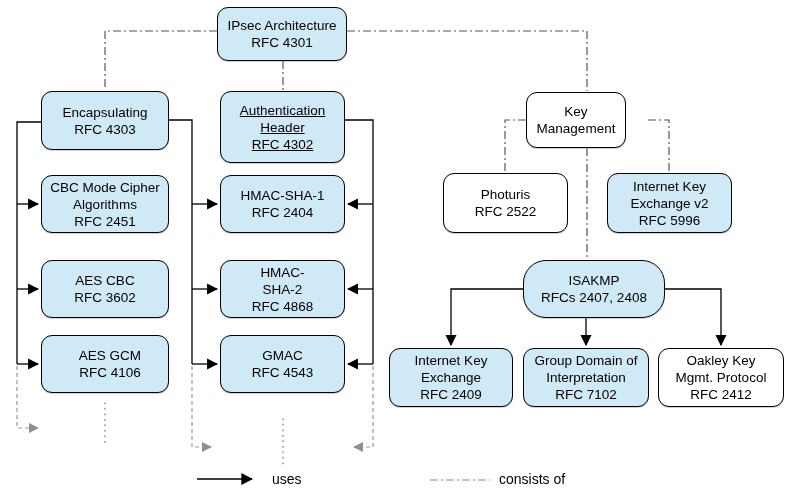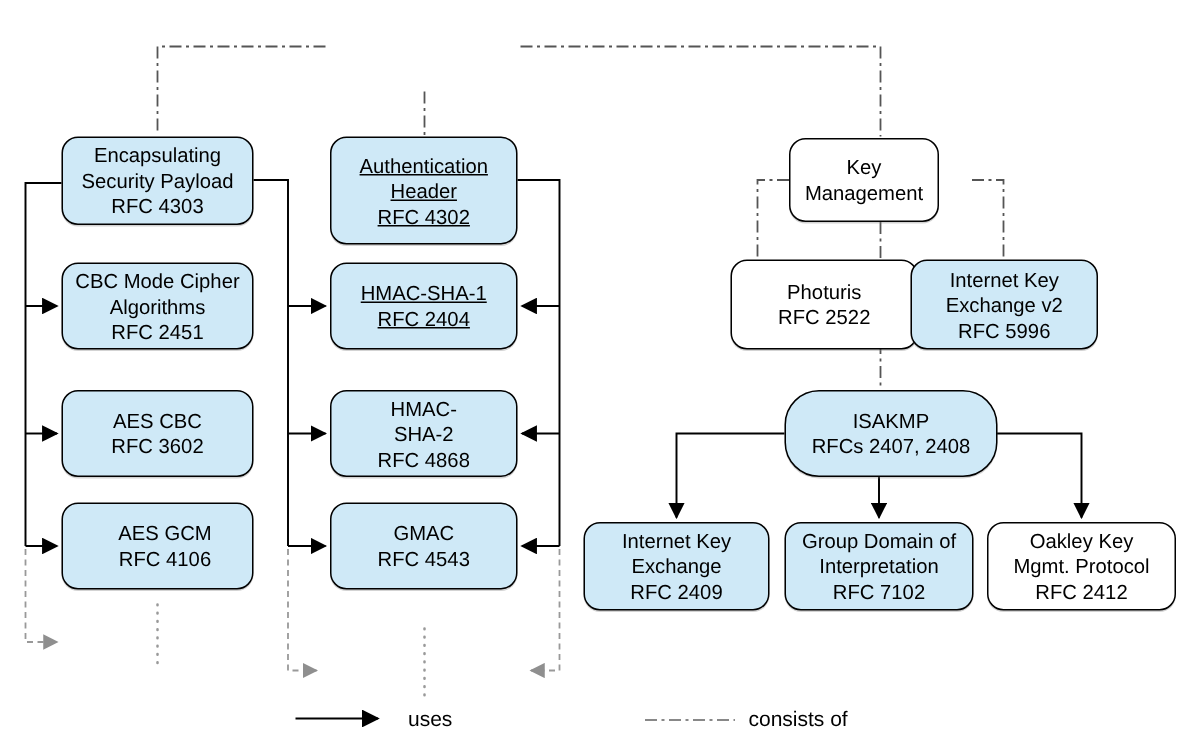--- a/index.html
+++ b/index.html
@@ -84,49 +84,52 @@
 
     <g stroke="#999" stroke-width="1.7" fill="none" stroke-dasharray="0.5 5" stroke-linecap="round">
       <path d="M105,403 L105,447"></path>
       <path d="M283,419 L283,466"></path>
     </g>
 
     <path d="M197,479 L252,479" stroke="#000" stroke-width="1.4" fill="none" marker-end="url(#arrB)"></path>
     <path d="M430,480 L490,480" stroke="#888" stroke-width="1.2" fill="none" stroke-dasharray="8 3 2 3"></path>
   </svg>
 
+  <div class="node" style="left:217px;top:7px;width:130px;height:54px;">
+    <div>IPsec Architecture</div>
+    <div>RFC 4301</div>
+  </div>
 
   <div class="node" style="left:41px;top:91px;width:128px;height:59px;">
     <div>Encapsulating</div>
-    <div>Security Payload</div>
     <div>RFC 4303</div>
   </div>
 
   <div class="node" style="left:220px;top:91px;width:125px;height:72px;text-decoration:underline;">
     <div>Authentication</div>
     <div>Header</div>
     <div>RFC 4302</div>
   </div>
 
   <div class="node white" style="left:526px;top:92px;width:100px;height:56px;align-items:center;">
     <div>Key Management</div>
   </div>
 
   <div class="node" style="left:41px;top:175px;width:128px;height:58px;">
     <div>CBC Mode Cipher</div>
     <div>Algorithms</div>
     <div>RFC 2451</div>
   </div>
 
-  <div class="node" style="left:220px;top:175px;width:125px;height:58px;text-decoration:underline;">
+  <div class="node" style="left:220px;top:175px;width:125px;height:58px;">
     <div>HMAC-SHA-1</div>
     <div>RFC 2404</div>
   </div>
 
-  <div class="node white" style="left:443px;top:173px;width:125px;height:60px;margin-left:44px;">
+  <div class="node white" style="left:443px;top:173px;width:125px;height:60px;">
     <div>Photuris</div>
     <div>RFC 2522</div>
   </div>
 
   <div class="node" style="left:607px;top:173px;width:125px;height:60px;">
     <div>Internet Key</div>
     <div>Exchange v2</div>
     <div>RFC 5996</div>
   </div>
 

